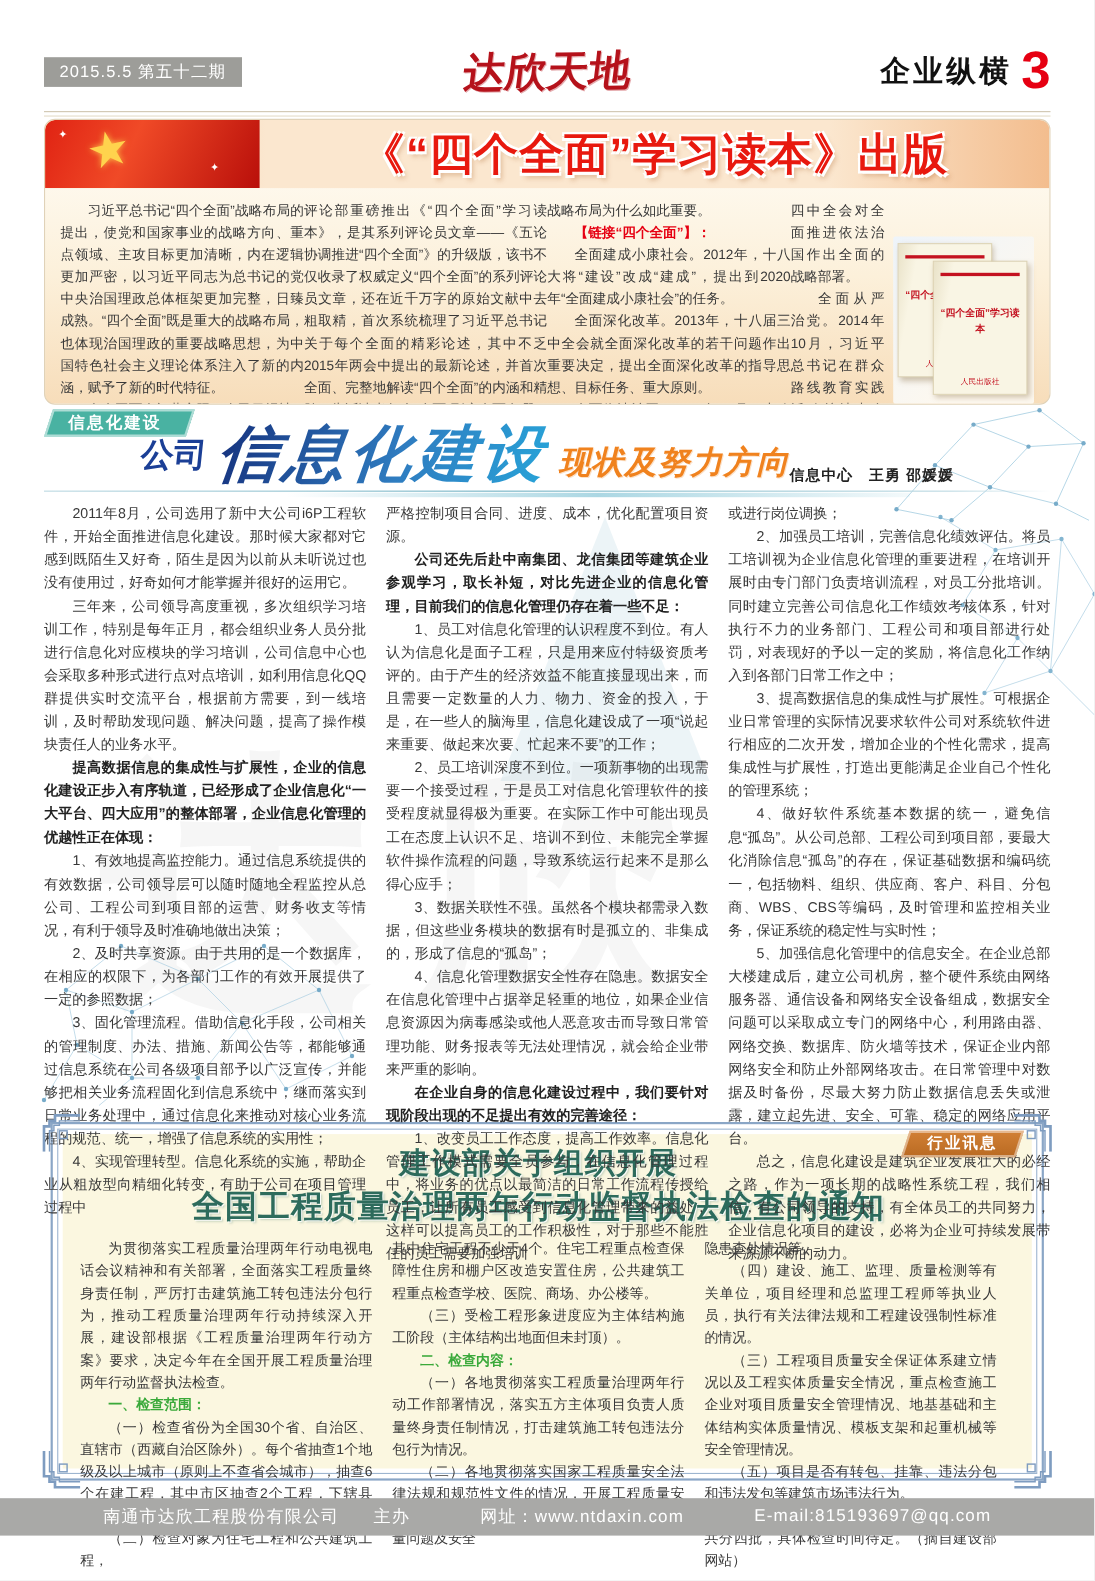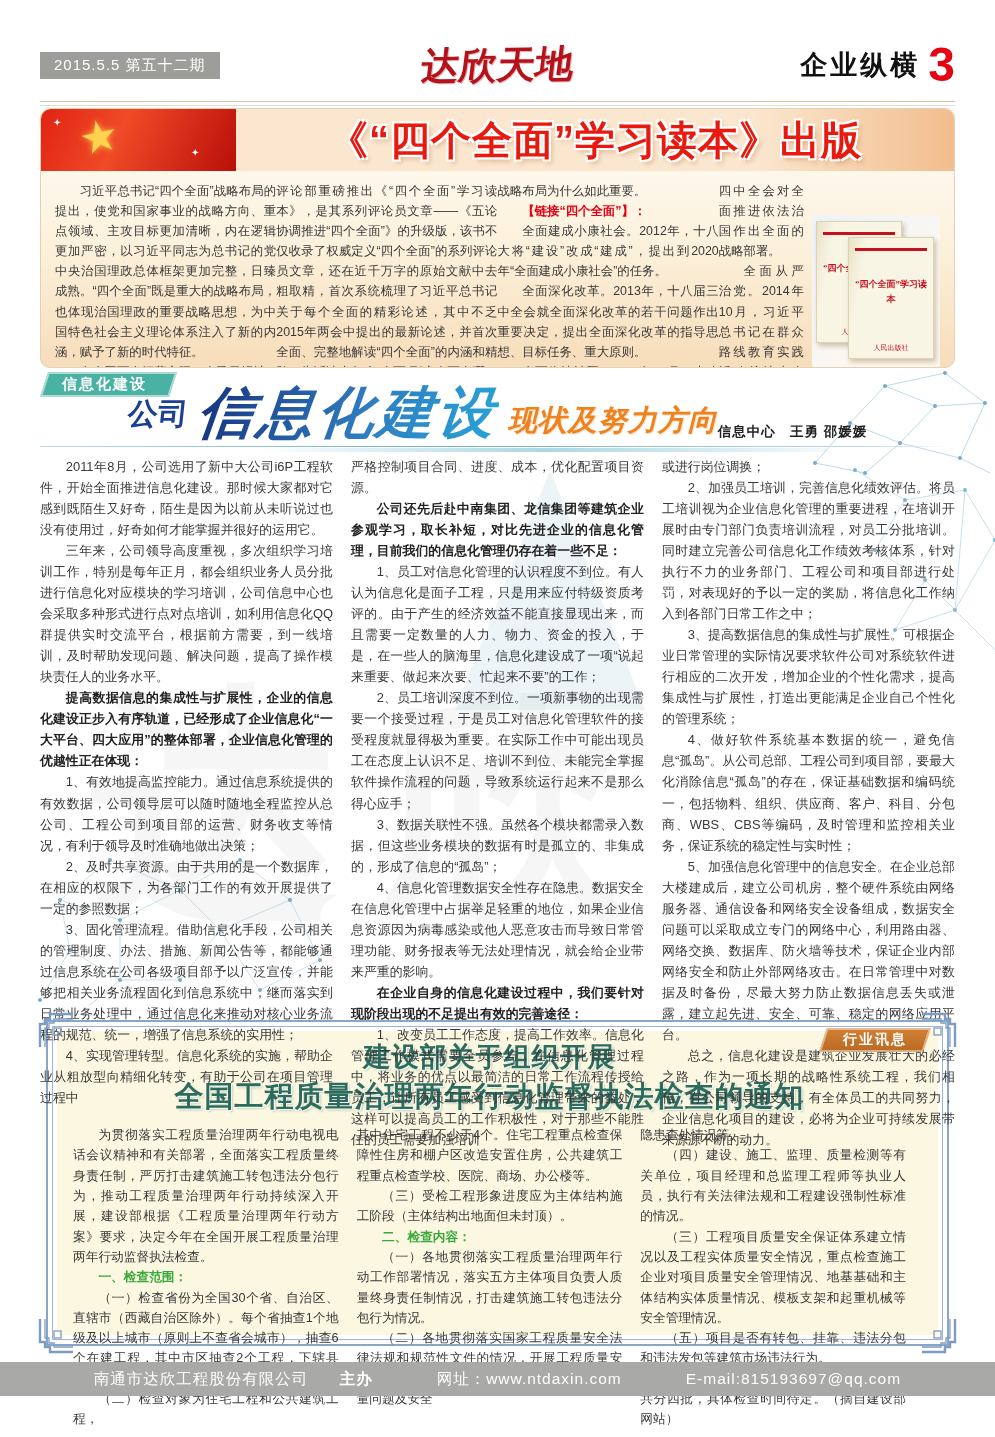--- a/index.html
+++ b/index.html
@@ -92,21 +92,21 @@
   .a3-title{ text-align:center;color:#2d6b5c;font-weight:900;letter-spacing:1px;
              text-shadow:1px 1px 0 rgba(255,255,255,.9),2px 2px 2px rgba(45,107,92,.25);}
   .a3-title .line1{font-size:27px;}
   .a3-title .line2{font-size:29px;margin-top:2px;}
   .a3-cols{display:flex;gap:18px;margin-top:8px;}
   .a3-col{flex:1;min-width:0;font-size:12.7px;line-height:1.6;}
   
   #footer{position:absolute;left:0;right:0;top:1362px;height:34px;background:#a9a9a7;color:#fff;
           display:flex;align-items:center;justify-content:center;gap:64px;font-size:15.5px;letter-spacing:1px;}
   .f-item{white-space:nowrap;}
-  .f-company b{font-weight:700;margin-left:26px;}
+  .f-company b{font-weight:400;margin-left:26px;}
 </style>
 </head>
 <body>
 
 <div id="page">
 
   <div id="header">
     <div class="issue-badge">2015.5.5 第五十二期</div>
     <div class="masthead">达欣天地</div>
     <div class="section-wrap">

